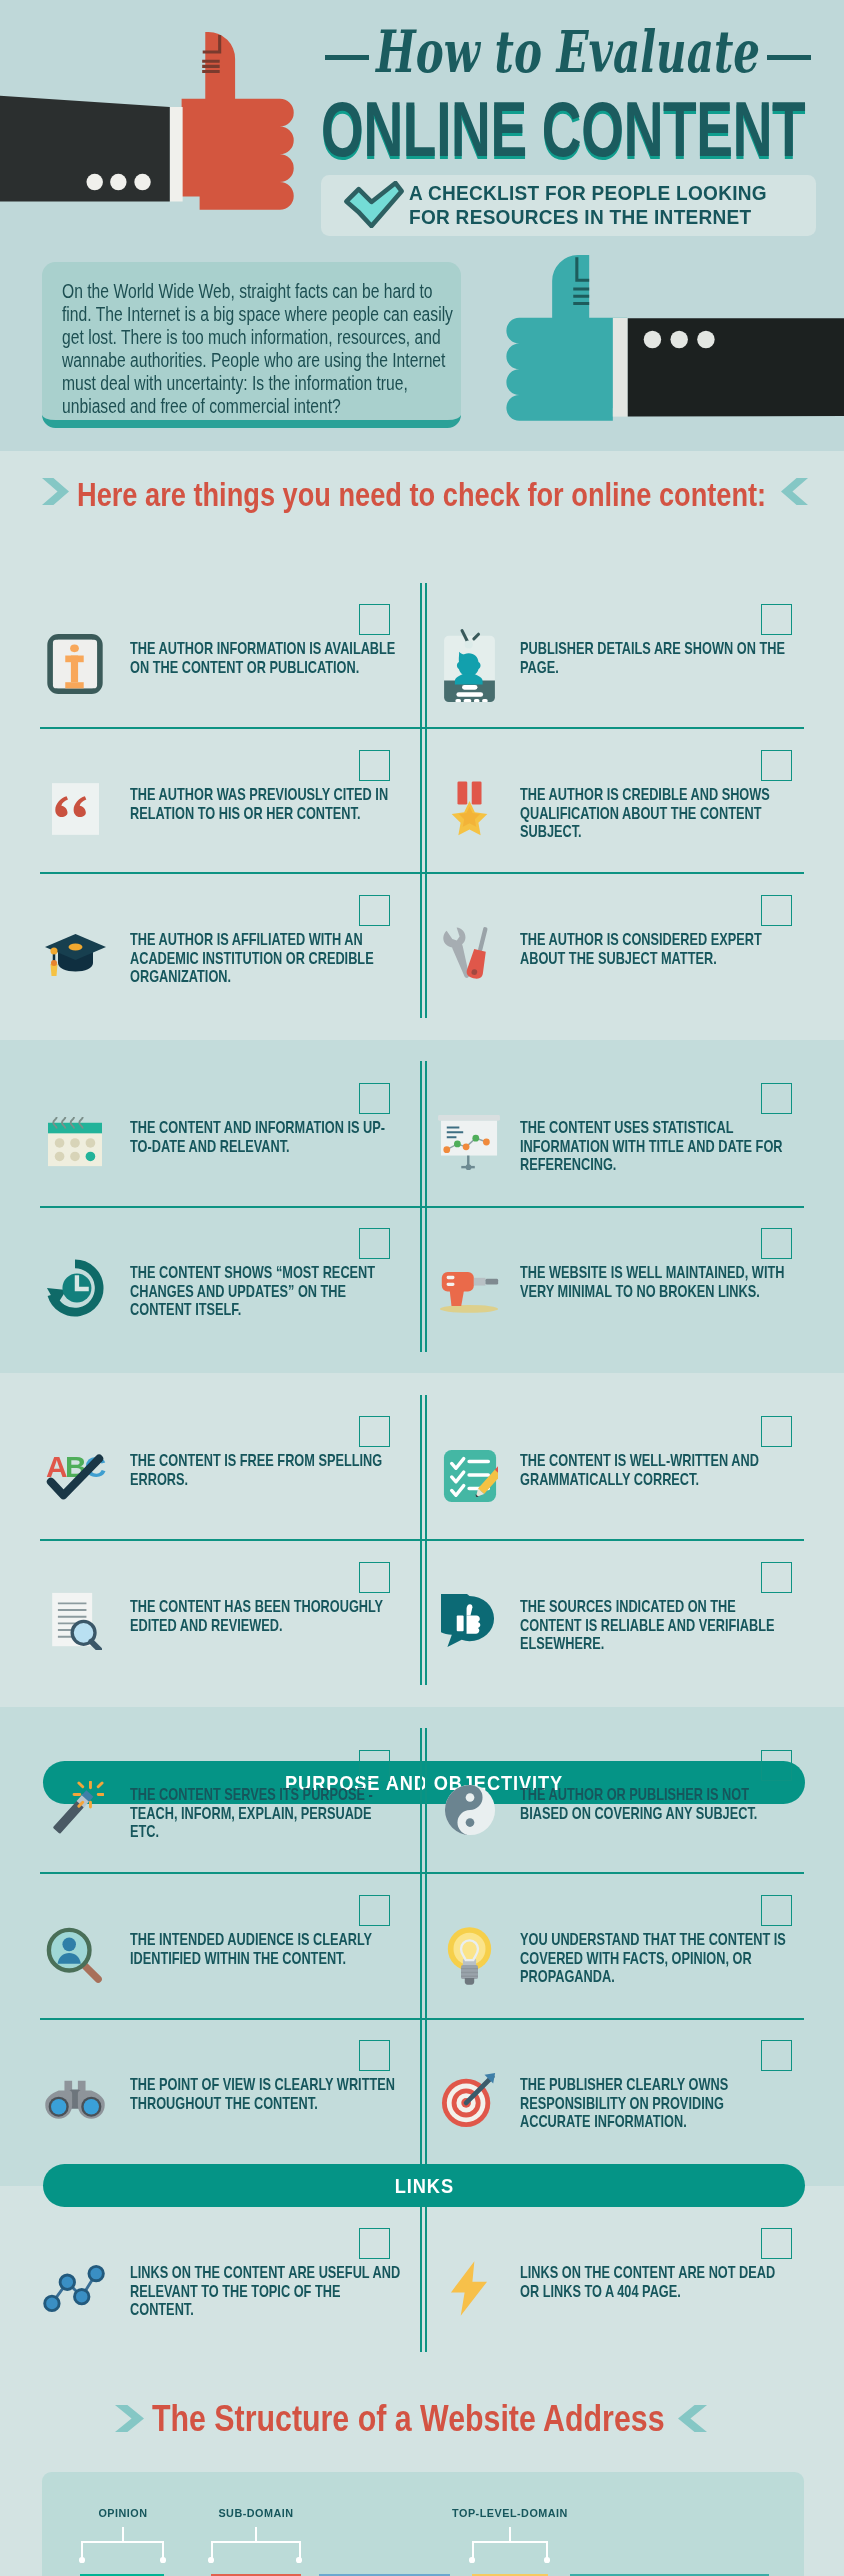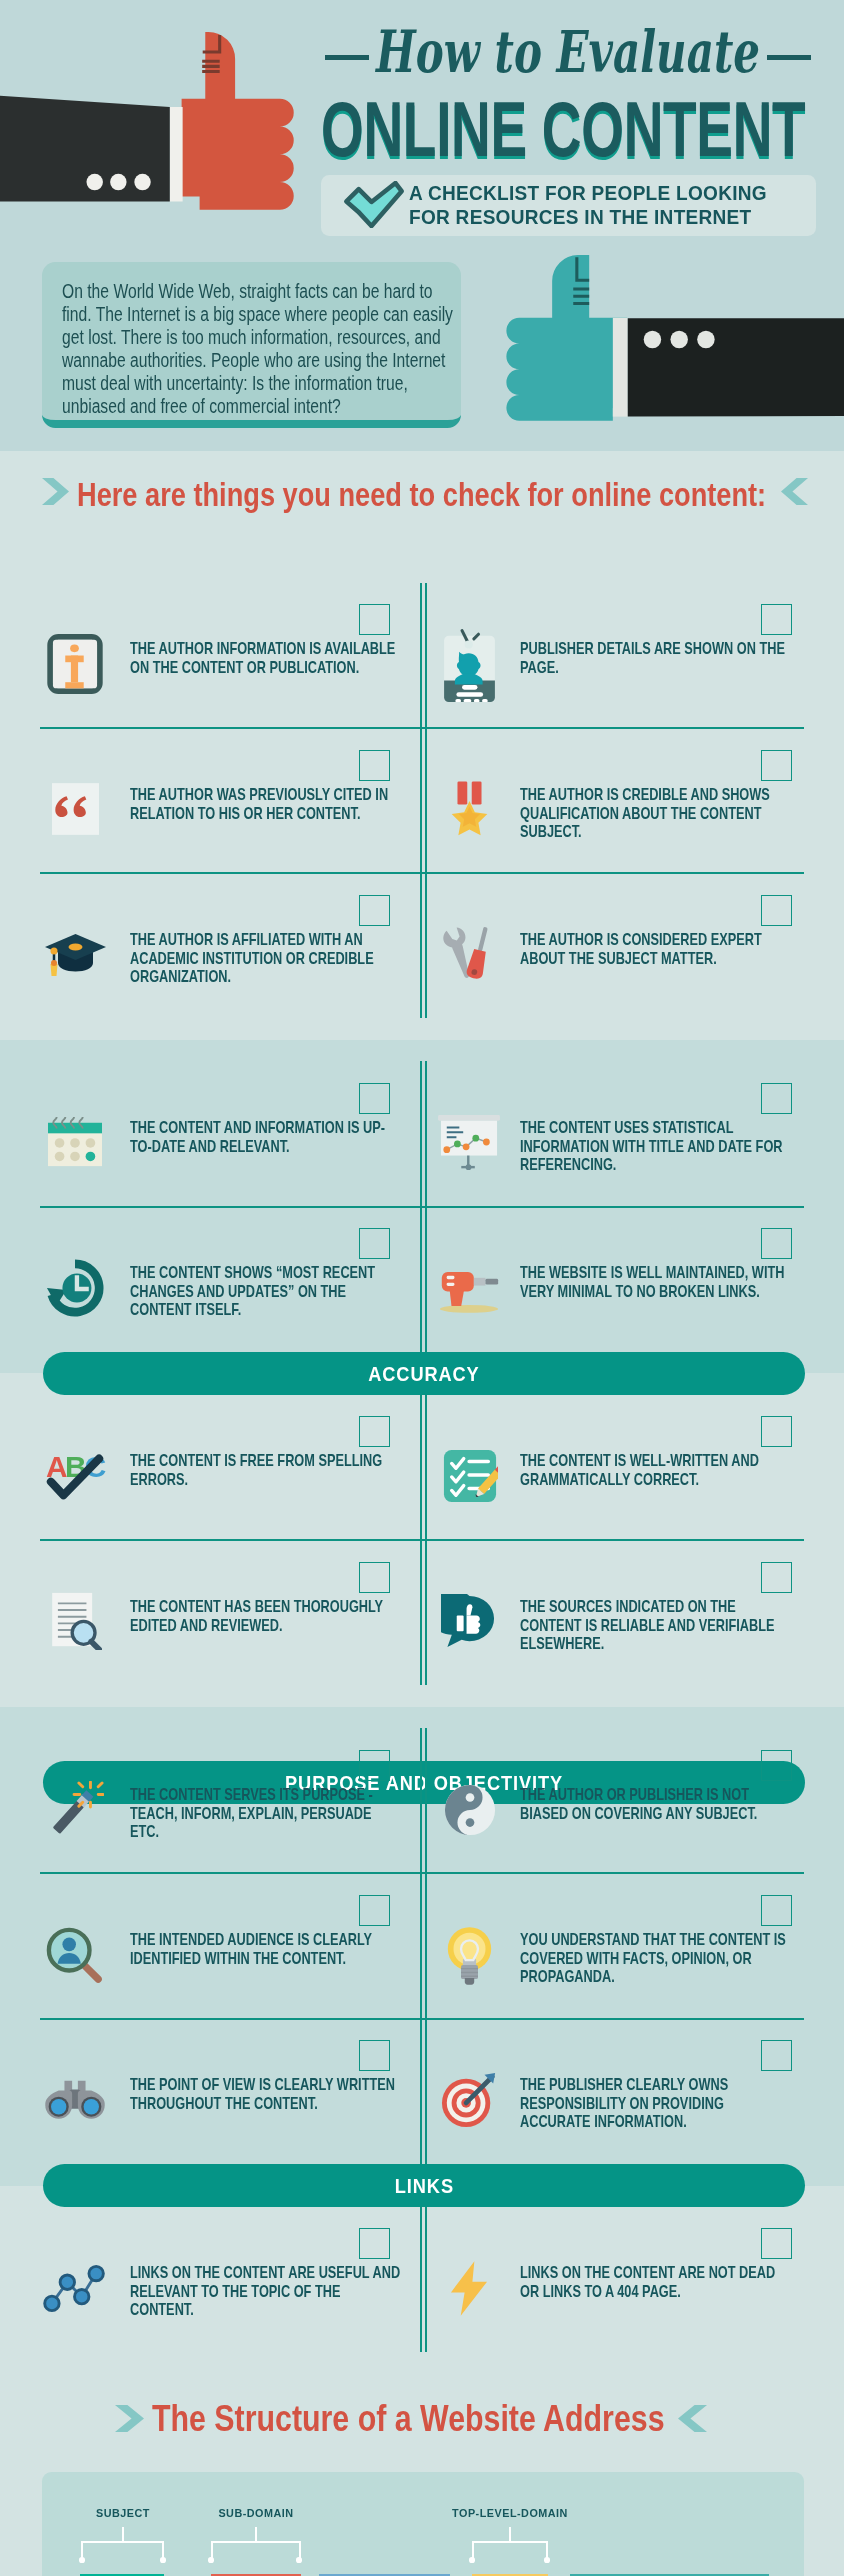--- a/index.html
+++ b/index.html
@@ -243,21 +243,20 @@
         <rect x="14" y="20" width="66" height="40" rx="12" fill="#ea6a4a"></rect>
         <path d="M30 56h30l-6 34h-20z" fill="#ea6a4a"></path>
         <rect x="80" y="32" width="24" height="16" fill="#b8c0c4"></rect>
         <rect x="104" y="34" width="26" height="12" rx="3" fill="#7f8a90"></rect>
         <rect x="24" y="28" width="16" height="7" rx="3" fill="#f5f2ef"></rect>
         <rect x="24" y="42" width="16" height="7" rx="3" fill="#f5f2ef"></rect>
       </svg>
     </div>
 <div class="cbox" style="left:761px;top:1228px"></div>
 <div class="itext" style="left:520px;top:1264px;width:364px">THE WEBSITE IS WELL MAINTAINED, WITH VERY MINIMAL TO NO BROKEN LINKS.</div>
-<div class="sec-bar" style="top:1352px"><span class="inner"><span class="strong">ACCURACY</span><span class="rest"></span></span></div>
 <div class="hline" style="top:1539px"></div>
 <div class="vline" style="top:1395px;height:145px;left:420px"></div>
 <div class="vline" style="top:1395px;height:145px;left:425px"></div>
 <div class="ico" style="left:45px;top:1450px;width:61px;height:52px">
       <svg viewBox="0 0 126 108" width="61" height="52">
         <text x="2" y="56" font-family="Liberation Sans, sans-serif" font-weight="700" font-size="62" fill="#e0574a">A</text>
         <text x="41" y="56" font-family="Liberation Sans, sans-serif" font-weight="700" font-size="62" fill="#4fae5a">B</text>
         <text x="82" y="56" font-family="Liberation Sans, sans-serif" font-weight="700" font-size="62" fill="#3f9fd0">C</text>
         <path d="M12 66l26 28L112 18" fill="none" stroke="#1a3746" stroke-width="17" stroke-linecap="round" stroke-linejoin="round"></path>
       </svg>
@@ -439,21 +438,21 @@
 <div class="urltext" style="left:472px;top:2574px;width:76px;height:54px;line-height:54px">com</div>
 <div class="urltext" style="left:548px;top:2574px;width:22px;height:54px;line-height:54px">/</div>
 <div style="position:absolute;left:570px;top:2574px;width:199px;height:54px;background:#3bada7"></div>
 <div class="urltext" style="left:570px;top:2574px;width:199px;height:54px;line-height:54px">index.html</div>
 <div class="brk" style="left:122px;top:2527px;width:2.1px;height:14px"></div>
 <div class="brk" style="left:81px;top:2541px;width:83px;height:2.1px"></div>
 <div class="brk" style="left:81px;top:2541px;width:2.1px;height:19.6px"></div>
 <div class="brk" style="left:162px;top:2541px;width:2.1px;height:19.6px"></div>
 <div class="bdot" style="left:79px;top:2557px"></div>
 <div class="bdot" style="left:160px;top:2557px"></div>
-<div class="ulabel" style="left:123px;top:2507px;transform:translateX(-50%)">SUBJECT</div>
+<div class="ulabel" style="left:123px;top:2507px;transform:translateX(-50%)">OPINION</div>
 <div class="brk" style="left:255px;top:2527px;width:2.1px;height:14px"></div>
 <div class="brk" style="left:211px;top:2541px;width:90px;height:2.1px"></div>
 <div class="brk" style="left:211px;top:2541px;width:2.1px;height:19.6px"></div>
 <div class="brk" style="left:299px;top:2541px;width:2.1px;height:19.6px"></div>
 <div class="bdot" style="left:208px;top:2557px"></div>
 <div class="bdot" style="left:296px;top:2557px"></div>
 <div class="ulabel" style="left:256px;top:2507px;transform:translateX(-50%)">SUB-DOMAIN</div>
 <div class="brk" style="left:509px;top:2527px;width:2.1px;height:14px"></div>
 <div class="brk" style="left:472px;top:2541px;width:76px;height:2.1px"></div>
 <div class="brk" style="left:472px;top:2541px;width:2.1px;height:19.6px"></div>

